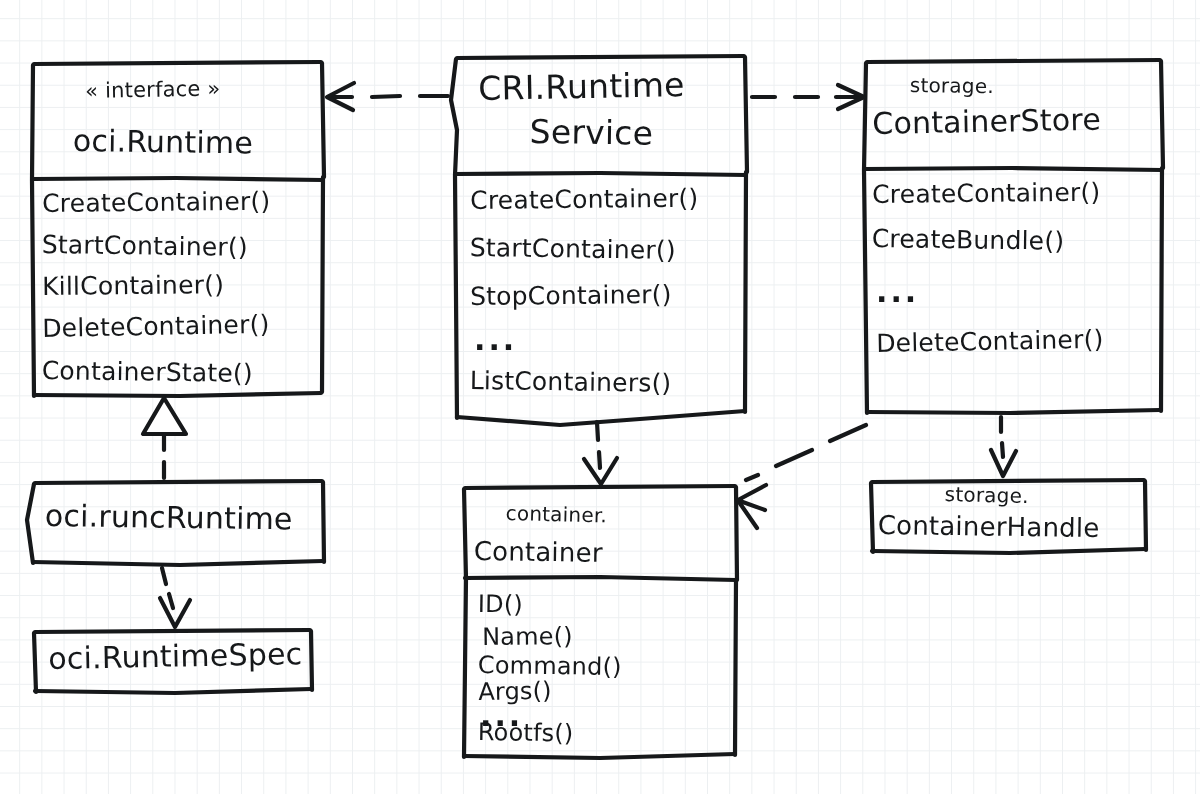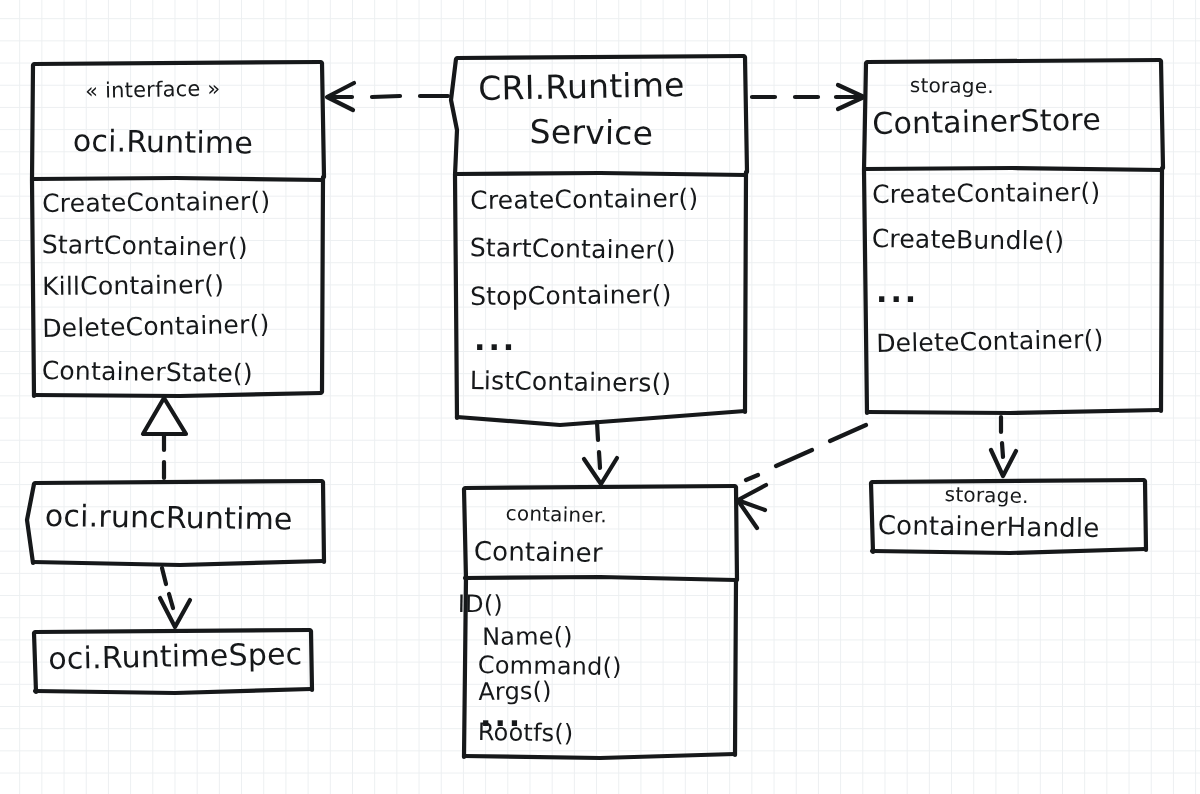--- a/index.html
+++ b/index.html
@@ -208,21 +208,21 @@
   <div class="lbl dots" style="left:876px; top:276px;">...</div>
   <div class="lbl meth tilt1" style="left:876px; top:331px;">DeleteContainer()</div>
 
   <div class="lbl cls-name tilt2" style="left:45px; top:500px;">oci.runcRuntime</div>
 
   <div class="lbl cls-name tilt1" style="left:48px; top:643px;">oci.RuntimeSpec</div>
 
   <div class="lbl pkg tiltn" style="left:506px; top:503px;">container.</div>
   <div class="lbl cls-name-sm tilt2" style="left:474px; top:538px;">Container</div>
 
-  <div class="lbl meth-sm tilt2" style="left:458px; top:592px;">ID()</div>
+  <div class="lbl meth-sm tilt2" style="left:478px; top:592px;">ID()</div>
   <div class="lbl meth-sm tilt3" style="left:482px; top:625px;">Name()</div>
   <div class="lbl meth-sm tilt2" style="left:478px; top:653px;">Command()</div>
   <div class="lbl meth-sm tilt1" style="left:478px; top:680px;">Args()</div>
   <div class="lbl dots" style="left:480px; top:700px;">...</div>
   <div class="lbl meth-sm tilt2" style="left:478px; top:720px;">Rootfs()</div>
 
   <div class="lbl pkg tiltn" style="left:945px; top:484px;">storage.</div>
   <div class="lbl cls-name-sm tilt2" style="left:878px; top:512px;">ContainerHandle</div>
 
 </div>

